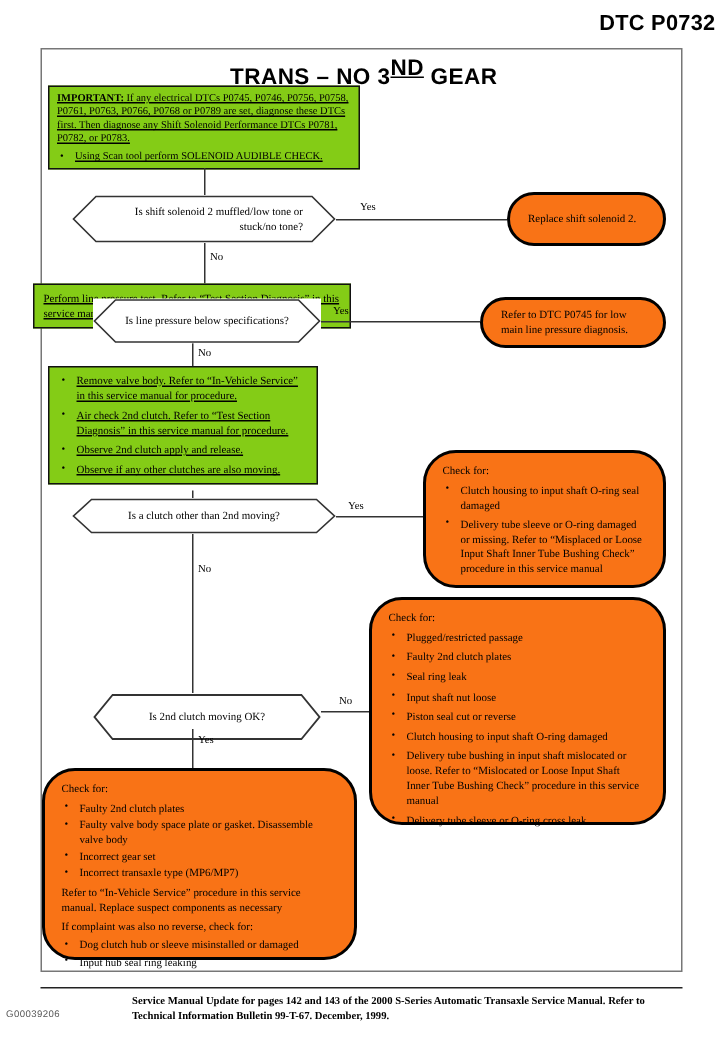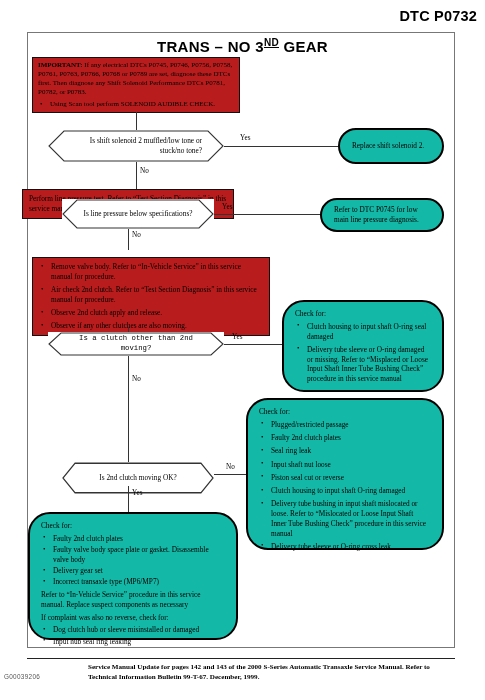--- a/index.html
+++ b/index.html
@@ -29,31 +29,32 @@
     box-sizing:border-box;
   }
 
   .chart-title{
     position:absolute; left:0; top:37px; width:485px;
     text-align:center;
     font-family:"Liberation Sans", sans-serif;
     font-weight:bold; font-size:15px;
     letter-spacing:.3px;
   }
-  .chart-title sup{font-size:10px;vertical-align:super;text-decoration:underline;}
+  .chart-title sup{font-size:15px;vertical-align:super;text-decoration:underline;}
 
   
   .node{position:absolute;box-sizing:border-box;}
 
   .rect{
     border:1.6px solid #111;
-    background:#b91c1c;
+    background:#84cc16;
     padding:4px 6px;
     font-size:7.3px;
     line-height:1.34;
+    text-decoration:underline;
   }
   .rect.thin{border-width:1.2px;}
 
   .imp{
     font-size:7.0px;
     line-height:1.30;
     padding:3px 5px 3px 5px;
   }
   .imp b{font-weight:bold;}
 
@@ -63,21 +64,21 @@
     line-height:1.32;
     display:flex;align-items:center;justify-content:center;
     text-align:center;
   }
   .hex .hexbg{
     position:absolute;left:0;top:0;width:100%;height:100%;
   }
   .hex .hexlbl{position:relative;z-index:2;padding:0 22px;}
 
   .stad{
-    background:#14b8a6;
+    background:#f97316;
     font-size:7.3px;
     line-height:1.34;
     border:2px solid #000;
     border-radius:999px;
     padding:5px 12px;
     box-sizing:border-box;
   }
   .stad.big{border-radius:22px;padding:7px 13px 7px 11px;}
 
   ul.bl{margin:0;padding:0;list-style:none;}
@@ -198,36 +199,36 @@
   <div class="ln h" style="left:214px;top:214px;width:106px;"></div>
   <div class="lbl" style="left:222px;top:203px;">Yes</div>
 
   <div class="node stad" style="left:320px;top:198px;width:124px;height:34px;display:flex;align-items:center;">
     <span>Refer to DTC P0745 for low main line pressure diagnosis.</span>
   </div>
 
   <div class="ln v" style="left:128px;top:229px;height:21px;"></div>
   <div class="lbl" style="left:132px;top:231px;">No</div>
 
-  <div class="node rect" style="left:32px;top:257px;width:238px;">
+  <div class="node rect" style="left:32px;top:244px;width:180px;">
     <ul class="bl">
       <li>Remove valve body. Refer to “In-Vehicle Service” in this service manual for procedure.</li>
       <li>Air check 2nd clutch. Refer to “Test Section Diagnosis” in this service manual for procedure.</li>
       <li>Observe 2nd clutch apply and release.</li>
       <li>Observe if any other clutches are also moving.</li>
     </ul>
   </div>
 
   <div class="ln v" style="left:128px;top:327px;height:15px;"></div>
 
   <div class="node hex" style="left:48px;top:332px;width:176px;height:24px;">
     <svg class="hexbg" viewBox="0 0 176 24" preserveAspectRatio="none">
       <polygon points="13,1 163,1 175,12 163,23 13,23 1,12" fill="#ffffff" stroke="#333333" stroke-width="1.1"></polygon>
     </svg>
-    <div class="hexlbl" style="padding:0 16px;font-family:Liberation Mono, monospace;">Is a clutch other than 2nd moving?</div>
+    <div class="hexlbl" style="padding:0 16px;">Is a clutch other than 2nd moving?</div>
   </div>
 
   <div class="ln h" style="left:224px;top:344px;width:58px;"></div>
   <div class="lbl" style="left:232px;top:333px;">Yes</div>
 
   <div class="node stad big" style="left:282px;top:300px;width:162px;height:92px;">
     <div class="plainline">Check for:</div>
     <ul class="bl">
       <li>Clutch housing to input shaft O-ring seal damaged</li>
       <li>Delivery tube sleeve or O-ring damaged or missing. Refer to “Misplaced or Loose Input Shaft Inner Tube Bushing Check” procedure in this service manual</li>
@@ -262,21 +263,21 @@
   </div>
 
   <div class="ln v" style="left:128px;top:486px;height:26px;"></div>
   <div class="lbl" style="left:132px;top:489px;">Yes</div>
 
   <div class="node stad big" style="left:28px;top:512px;width:210px;height:128px;">
     <div class="plainline">Check for:</div>
     <ul class="bl tight">
       <li>Faulty 2nd clutch plates</li>
       <li>Faulty valve body space plate or gasket. Disassemble valve body</li>
-      <li>Delivery gear set</li>
+      <li>Incorrect gear set</li>
       <li>Incorrect transaxle type (MP6/MP7)</li>
     </ul>
     <div class="plainline" style="margin-top:3px;">Refer to “In-Vehicle Service” procedure in this service manual. Replace suspect components as necessary</div>
     <div class="plainline" style="margin-top:3px;">If complaint was also no reverse, check for:</div>
     <ul class="bl tight" style="margin-top:2px;">
       <li>Dog clutch hub or sleeve misinstalled or damaged</li>
       <li>Input hub seal ring leaking</li>
     </ul>
   </div>
 

